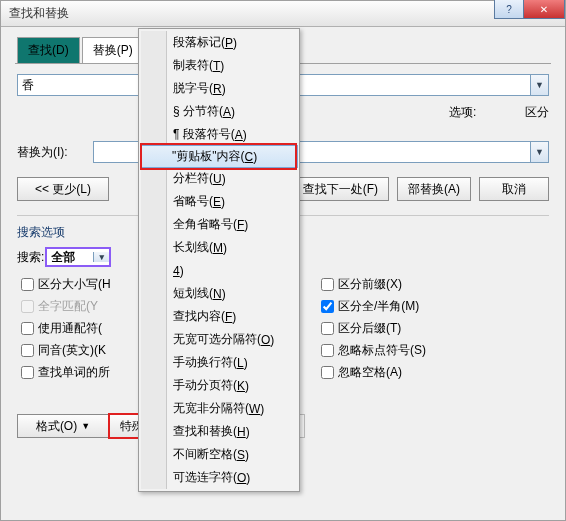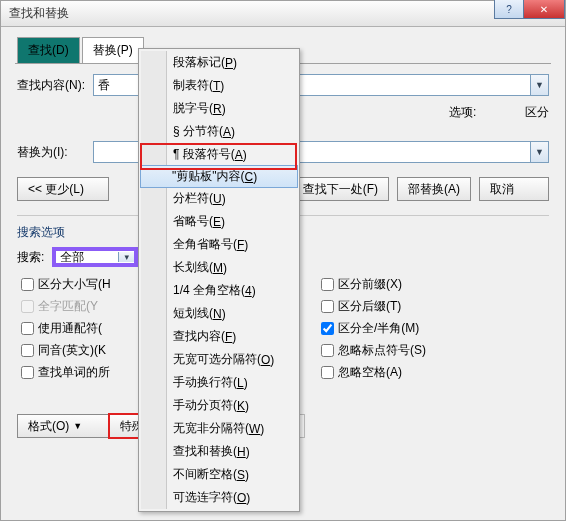--- a/index.html
+++ b/index.html
@@ -94,32 +94,32 @@
   }
   .combo .val { padding-left:4px; color:#000; }
   .options-line { display:flex; align-items:center; margin-bottom:10px;justify-content:flex-end;}
   .options-line .lbl { width:76px; }
   .btn {
     height: 24px;
     min-width: 92px;
     padding: 0 10px;
     border: 1px solid #8A8A8A;
     background: linear-gradient(#FDFDFD,#E6E6E6);
-    display:inline-flex;align-items:center;justify-content:flex-start;
+    display:inline-flex;align-items:center;justify-content:center;
     font-size:12px;
     color:#000;
   }
   .btn.disabled { color:#9E9E9E; border-color:#BBB; background:#F4F4F4;}
   .btn-row { display:flex; gap:8px; margin-top:14px; }
   .sep { height:1px; background:#C9C9C9; margin:14px 0 8px 0; }
   .group-title { color:#1A3E6E; font-weight:normal; margin-bottom:6px; }
-  .search-line { display:flex; align-items:center; gap:8px; margin-bottom:6px;}
+  .search-line { display:flex; align-items:center; gap:1px; margin-bottom:6px;}
   .small-combo {
-    width: 86px; height:20px; border:4px solid #8b5cf6; background:#fff;
-    display:flex;align-items:center;justify-content:space-between;
+    width: 66px; height:20px; border:2px solid #8b5cf6; background:#fff;
+    display:flex;align-items:center;justify-content:space-between;font-weight:bold;
   }
   .small-combo .val{padding-left:4px;}
   .small-combo .arrow{width:16px;border-left:1px solid #7B9EBD;text-align:center;font-size:9px;color:#345;background:linear-gradient(#F2F6FB,#D7E4F2);}
   .checks-wrap { display:flex; }
   .checks-col-left { width:300px; }
   .checks-col-right { flex:1; }
   .chk { display:flex; align-items:center; height:22px; color:#000;}
   .chk input { margin-right:4px; }
   .chk.disabled { color:#9E9E9E; }
   .bottom-group-title { margin-top:8px; color:#737373;text-align:center; }
@@ -131,21 +131,20 @@
   
   .menu {
     position: absolute;
     left: 137px;
     top: 27px;
     width: 162px;
     background: #F2F2F2;
     border: 1px solid #9B9B9B;
     box-shadow: 2px 2px 4px rgba(0,0,0,.25);
     padding: 2px;
-    margin-top: 20px;
   }
   .menu .gutter {
     position:absolute; left:2px; top:2px; bottom:2px; width:26px;
     background:#E9E9E9; border-right:1px solid #C9C9C9;
   }
   .menu-item {
     position:relative;
     height:23px;
     display:flex;align-items:center;
     padding-left:32px;
@@ -173,21 +172,20 @@
   </div>
 
   <div class="tabs">
     <div class="tab"><span>查找(D)</span></div>
     <div class="tab active"><span>替换(P)</span></div>
   </div>
   <div class="tab-strip-line"></div>
 
   <div class="body-area">
     <div class="row">
-      <label class="field-label">查找内容(N):</label>
       <div class="combo">
         <span class="val">香</span>
         <span class="arrow">▼</span>
       </div>
     </div>
     <div class="options-line">
       <span class="lbl">选项:</span>
       <span>区分</span>
     </div>
     <div class="row" style="margin-top:20px;">
@@ -246,26 +244,26 @@
             <input type="checkbox" style="">
             <span>查找单词的所</span>
           </label>
         </div>
       <div class="checks-col-right" id="checks-right">
           <label class="chk">
             <input type="checkbox" style="">
             <span>区分前缀(X)</span>
           </label>
           <label class="chk">
-            <input type="checkbox" style="">
-            <span>区分后缀(T)</span>
-          </label>
-          <label class="chk">
             <input type="checkbox" checked="" style="">
             <span>区分全/半角(M)</span>
+          </label>
+          <label class="chk">
+            <input type="checkbox" style="">
+            <span>区分后缀(T)</span>
           </label>
           <label class="chk">
             <input type="checkbox" style="">
             <span>忽略标点符号(S)</span>
           </label>
           <label class="chk">
             <input type="checkbox" style="">
             <span>忽略空格(A)</span>
           </label>
         </div>
@@ -334,21 +332,20 @@
           <span>全角省略号(</span>
           <span class="ul">F</span>
           <span>)</span>
         </div>
         <div class="menu-item">
           <span>长划线(</span>
           <span class="ul">M</span>
           <span>)</span>
         </div>
         <div class="menu-item">
-          <span>1/4 全角空格(</span>
           <span class="ul">4</span>
           <span>)</span>
         </div>
         <div class="menu-item">
           <span>短划线(</span>
           <span class="ul">N</span>
           <span>)</span>
         </div>
         <div class="menu-item">
           <span>查找内容(</span>

